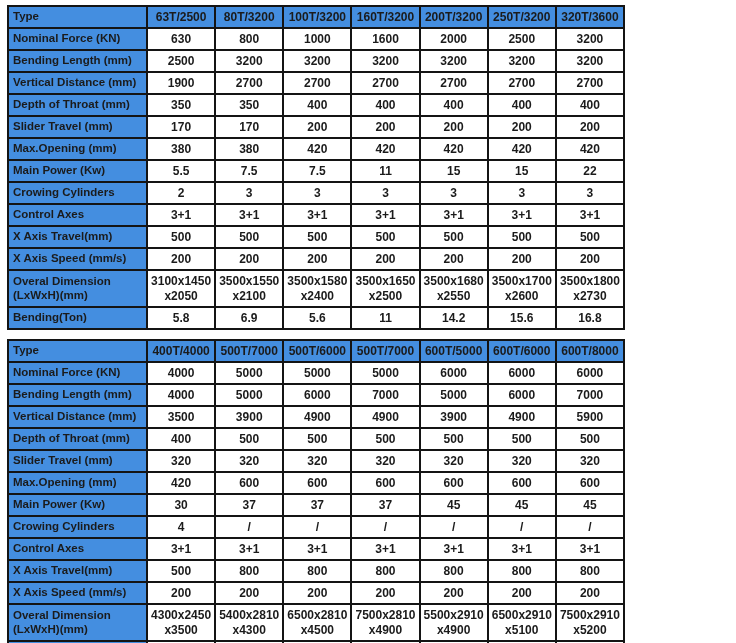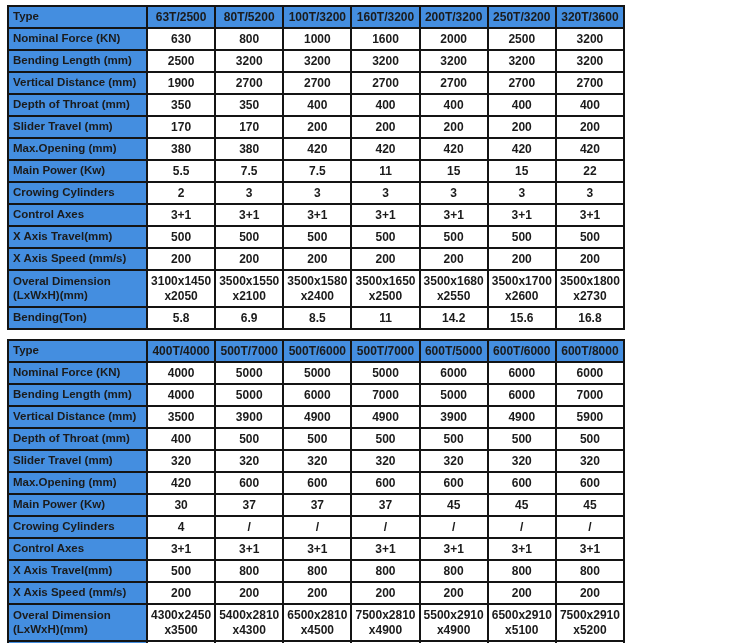--- a/index.html
+++ b/index.html
@@ -67,21 +67,21 @@
         <col>
         <col>
         <col>
         <col>
         <col>
     </colgroup>
     <tbody>
         <tr>
           <td class="corner-cell">Type</td>
           <td class="col-header-cell">63T/2500</td>
-          <td class="col-header-cell">80T/5200</td>
+          <td class="col-header-cell">80T/3200</td>
           <td class="col-header-cell">100T/3200</td>
           <td class="col-header-cell">160T/3200</td>
           <td class="col-header-cell">200T/3200</td>
           <td class="col-header-cell">250T/3200</td>
           <td class="col-header-cell">320T/3600</td>
         </tr>
         <tr>
           <td class="label-cell">Nominal Force (KN)</td>
           <td>630</td>
           <td>800</td>
@@ -206,21 +206,21 @@
 x2550</td>
           <td>3500x1700
 x2600</td>
           <td>3500x1800
 x2730</td>
         </tr>
         <tr>
           <td class="label-cell">Bending(Ton)</td>
           <td>5.8</td>
           <td>6.9</td>
-          <td>8.5</td>
+          <td>5.6</td>
           <td>11</td>
           <td>14.2</td>
           <td>15.6</td>
           <td>16.8</td>
         </tr>
       </tbody>
   </table>
 
   <table class="spec-table">
     <colgroup>

